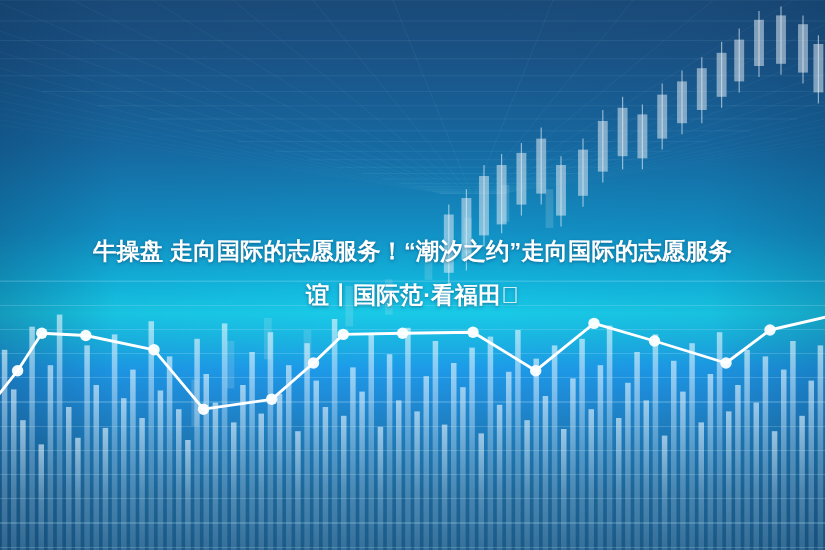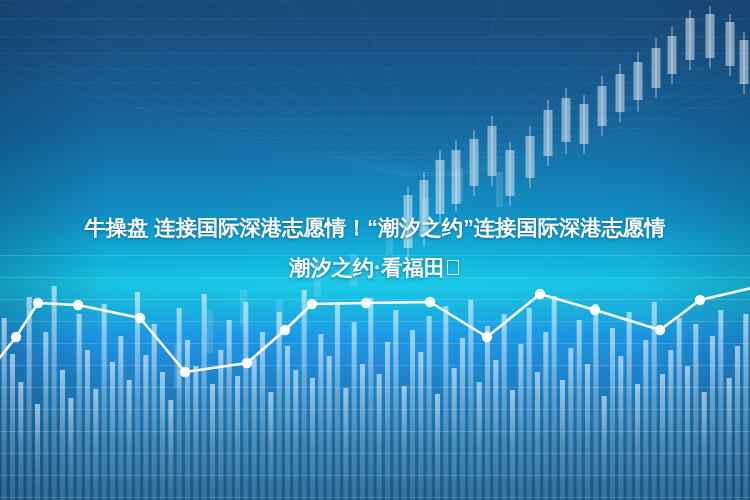--- a/index.html
+++ b/index.html
@@ -365,17 +365,17 @@
         <circle cx="430" cy="302" r="5.2" fill="#ffffff" fill-opacity="0.95"></circle>
         <circle cx="487" cy="337" r="5.2" fill="#ffffff" fill-opacity="0.95"></circle>
         <circle cx="540" cy="294" r="5.2" fill="#ffffff" fill-opacity="0.95"></circle>
         <circle cx="595" cy="310" r="5.2" fill="#ffffff" fill-opacity="0.95"></circle>
         <circle cx="660" cy="330" r="5.2" fill="#ffffff" fill-opacity="0.95"></circle>
         <circle cx="700" cy="300" r="5.2" fill="#ffffff" fill-opacity="0.95"></circle>
       </g>
   </svg>
 
   <div id="headline">
-    <span class="ln ln1">牛操盘 连接国际深港志愿情！“潮汐之约”连接国际深港志愿情</span>
-    <span class="ln ln2">潮汐之约·看福田􀀀</span>
+    <span class="ln ln1">牛操盘 走向国际的志愿服务！“潮汐之约”走向国际的志愿服务</span>
+    <span class="ln ln2">谊丨国际范·看福田􀀀</span>
   </div>
 
 </div>
 
 </body></html>

